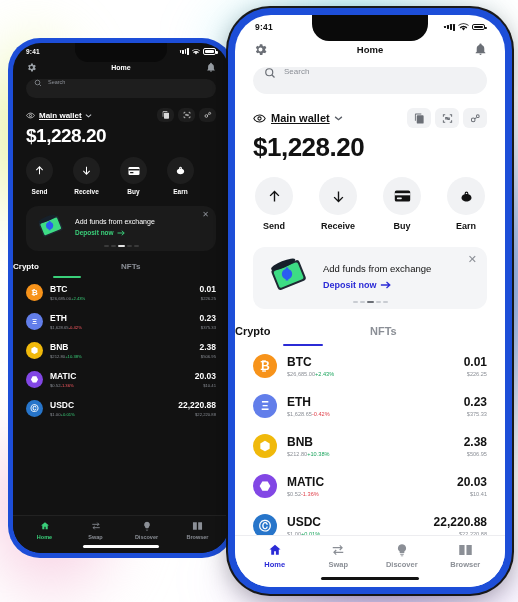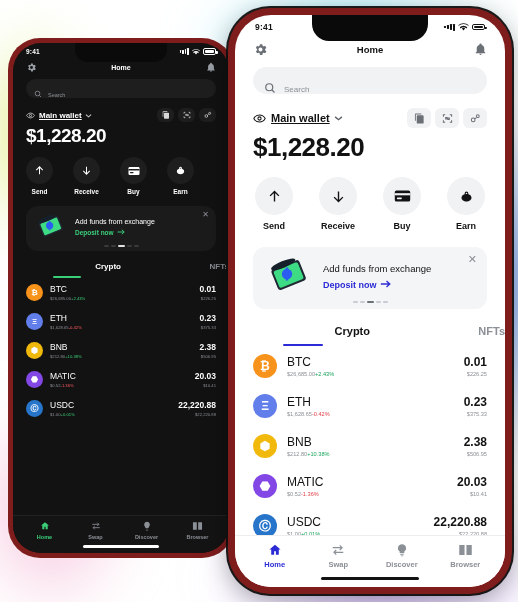--- a/index.html
+++ b/index.html
@@ -17,21 +17,21 @@
   .glow-pink { left:-34px; top:400px; width:170px; height:220px;
     background:radial-gradient(ellipse at center, rgba(244,186,214,.95) 0%, rgba(246,200,222,.42) 48%, rgba(255,255,255,0) 74%); }
   .glow-cyan { left:200px; top:-12px; width:300px; height:120px;
     background:radial-gradient(ellipse at center, rgba(70,216,243,.85) 0%, rgba(110,226,246,.32) 50%, rgba(255,255,255,0) 76%); }
   .glow-blue-r { left:455px; top:120px; width:110px; height:330px;
     background:radial-gradient(ellipse at center, rgba(46,108,231,.70) 0%, rgba(70,130,240,.26) 50%, rgba(255,255,255,0) 76%); }
   .glow-violet { left:215px; top:520px; width:330px; height:120px;
     background:radial-gradient(ellipse at center, rgba(140,90,230,.55) 0%, rgba(170,120,240,.22) 50%, rgba(255,255,255,0) 76%); }
 
   
-  .phone { position:absolute; border-radius:34px; background:#7f1d1d; overflow:hidden; }
+  .phone { position:absolute; border-radius:34px; background:#1d4ed8; overflow:hidden; }
   .phone-dark {
     left:8px; top:38px; width:226px; height:520px;
     padding:5px; border-radius:32px;
     box-shadow:0 0 0 1.5px rgba(255,255,255,.10);
   }
   .phone-light {
     left:228px; top:8px; width:284px; height:586px;
     padding:7px; border-radius:42px;
     box-shadow:0 6px 26px rgba(0,0,0,.34), 0 0 0 2px rgba(18,18,18,.95);
   }
@@ -63,21 +63,21 @@
   .apphdr { display:flex; align-items:center; position:relative; }
   .phone-dark .apphdr { padding:7px 13px 4px; }
   .phone-light .apphdr { padding:10px 18px 6px; }
   .apphdr .title { position:absolute; left:0; right:0; text-align:center; font-weight:bold; pointer-events:none; }
   .phone-dark .apphdr .title { font-size:7px; }
   .phone-light .apphdr .title { font-size:9.5px; }
   .ic { display:inline-flex; align-items:center; justify-content:center; }
   .spacer { flex:1; }
 
   
-  .search { display:flex; align-items:flex-end; border-radius:999px; }
+  .search { display:flex; align-items:flex-start; border-radius:999px; }
   .phone-dark .search { margin:2px 13px 0; height:19px; padding:0 8px; gap:6px; background:#1e1e1e; }
   .phone-light .search { margin:4px 18px 0; height:27px; padding:0 11px; gap:8px; background:#f1f2f4; }
   .search .ph { color:#8b8f96; }
   .phone-dark .search .ph { font-size:5.5px; }
   .phone-light .search .ph { font-size:8px; }
 
   
   .walletrow { display:flex; align-items:center; }
   .phone-dark .walletrow { padding:10px 13px 0; }
   .phone-light .walletrow { padding:14px 18px 0; }
@@ -108,58 +108,58 @@
   
   .banner { border-radius:12px; position:relative; display:flex; align-items:center; }
   .phone-dark .banner { margin:11px 13px 0; background:#1b1b1b; padding:8px 9px 11px; gap:8px; }
   .phone-light .banner { margin:16px 18px 0; background:#f4f5f7; padding:11px 13px 15px; gap:11px; }
   .bannerart { flex:none; position:relative; }
   .phone-dark .bannerart { width:32px; height:26px; }
   .phone-light .bannerart { width:46px; height:36px; }
   .btitle { font-weight:normal; }
   .phone-dark .btitle { font-size:7px; }
   .phone-light .btitle { font-size:9.5px; }
-  .blink { font-weight:bold; display:flex; align-items:flex-start; gap:3px; }
+  .blink { font-weight:bold; display:flex; align-items:center; gap:3px; }
   .phone-dark .blink { font-size:6.5px; margin-top:4px; color:#3ad07a; }
   .phone-light .blink { font-size:9px; margin-top:6px; color:#2b2bd6; }
   .bclose { position:absolute; font-weight:300; color:#8b8f96; }
   .phone-dark .bclose { right:7px; top:4px; font-size:8px; }
   .phone-light .bclose { right:10px; top:6px; font-size:11px; }
   .dots { position:absolute; left:0; right:0; display:flex; justify-content:center; gap:2px; }
   .phone-dark .dots { bottom:4px; } .phone-light .dots { bottom:6px; }
   .dots i { display:block; width:5px; height:1.6px; border-radius:1px; background:#c9ccd2; }
   .phone-dark .dots i { background:#3a3a3a; }
   .dots i.on { background:#6b6f76; width:7px; }
   .phone-dark .dots i.on { background:#e3e3e3; }
 
   
   .tabs { display:flex; }
   .phone-dark .tabs { margin-top:11px; }
   .phone-light .tabs { margin-top:16px; }
-  .tab { flex:1; text-align:right; position:relative; font-weight:bold; color:#8b8f96; }
+  .tab { flex:1; text-align:left; position:relative; font-weight:bold; color:#8b8f96; }
   .phone-dark .tab { font-size:8px; padding-bottom:7px; }
   .phone-light .tab { font-size:11px; padding-bottom:9px; }
   .tab.active { color:inherit; }
   .phone-light .tab.active { color:#121212; }
   .tab.active::after { content:""; position:absolute; left:50%; transform:translateX(-50%);
     bottom:0; height:2.5px; border-radius:2px; }
   .phone-dark .tab.active::after { width:28px; background:#3ad07a; }
   .phone-light .tab.active::after { width:40px; background:#2b2bd6; }
 
   
   .tokens { }
   .token { display:flex; align-items:center; }
   .phone-dark .token { padding:6px 13px; gap:7px; }
   .phone-light .token { padding:8px 18px; gap:10px; }
   .tlogo { flex:none; border-radius:50%; display:flex; align-items:center; justify-content:center;
     color:#fff; font-weight:bold; }
   .phone-dark .tlogo { width:17px; height:17px; font-size:8px; }
   .phone-light .tlogo { width:24px; height:24px; font-size:12px; }
   .tmid { flex:1; min-width:0; }
-  .tsym { font-weight:normal; }
+  .tsym { font-weight:bold; }
   .phone-dark .tsym { font-size:8.5px; }
   .phone-light .tsym { font-size:12px; }
   .tsub { color:#8b8f96; display:flex; gap:3px; }
   .phone-dark .tsub { font-size:4.2px; margin-top:1.5px; }
   .phone-light .tsub { font-size:5.6px; margin-top:2px; }
   .pct.up { color:#19a45c; } .pct.down { color:#e0414b; }
   .phone-dark .pct.up { color:#3ad07a; } .phone-dark .pct.down { color:#ff5b63; }
   .tright { text-align:right; flex:none; }
   .tamt { font-weight:bold; }
   .phone-dark .tamt { font-size:8.5px; }

